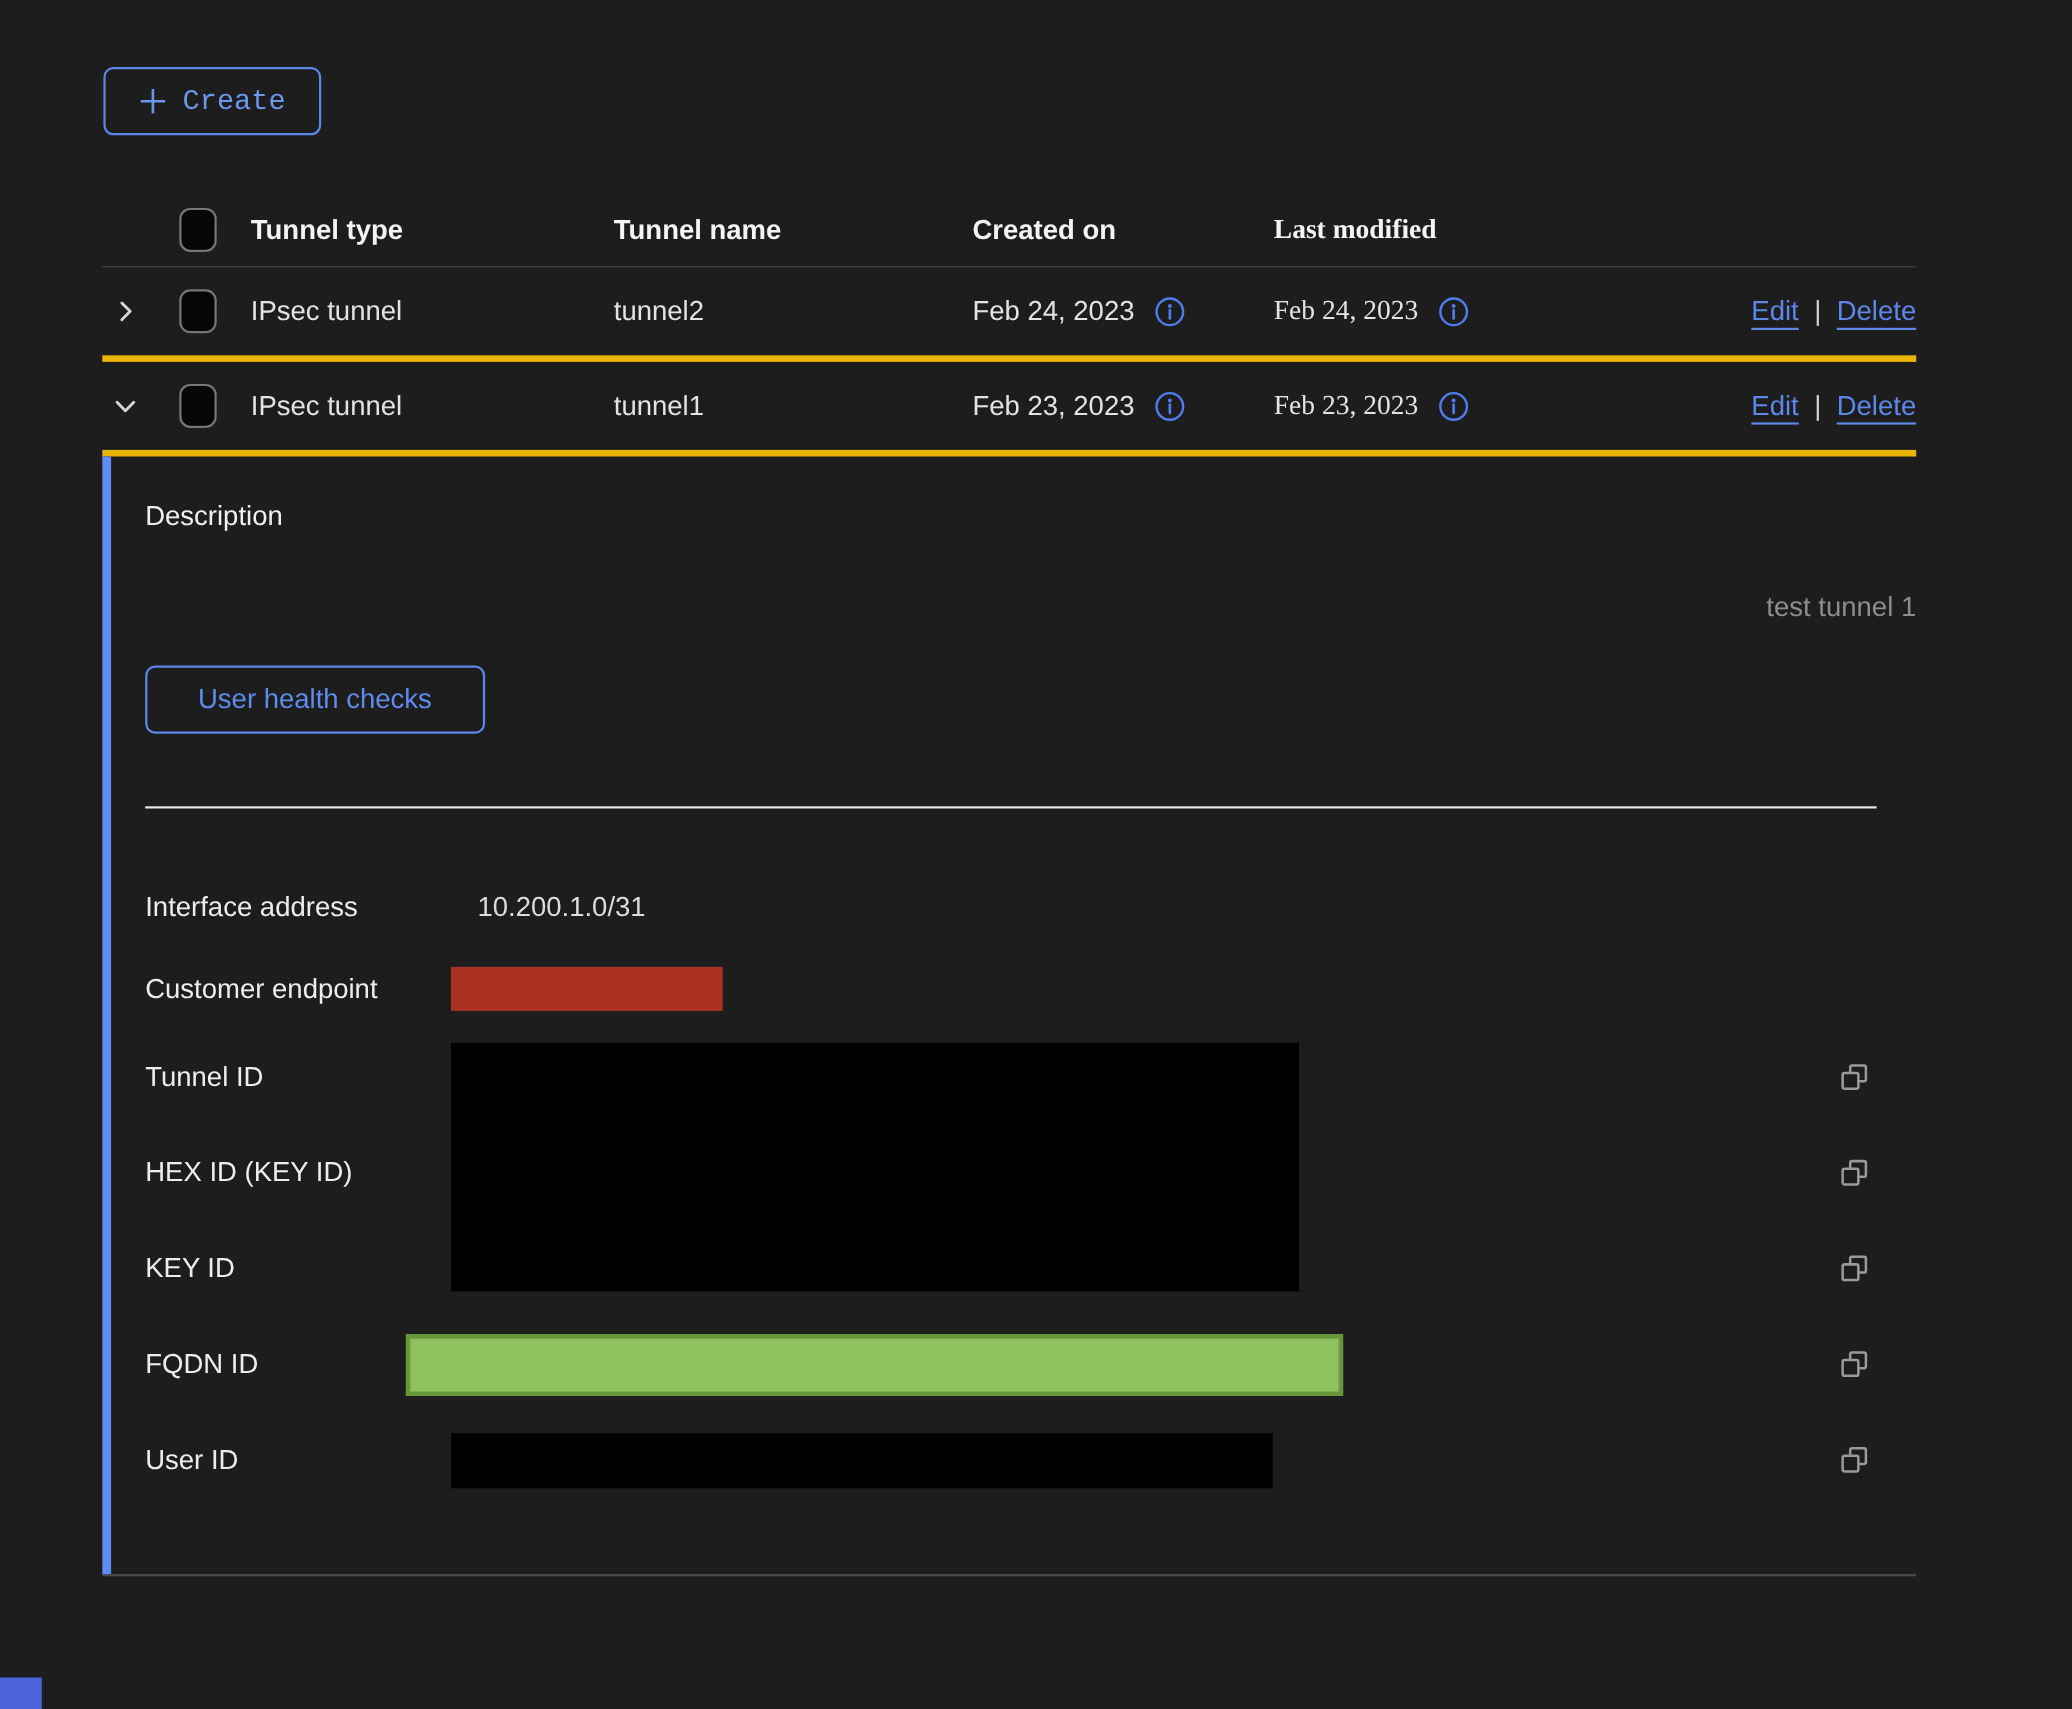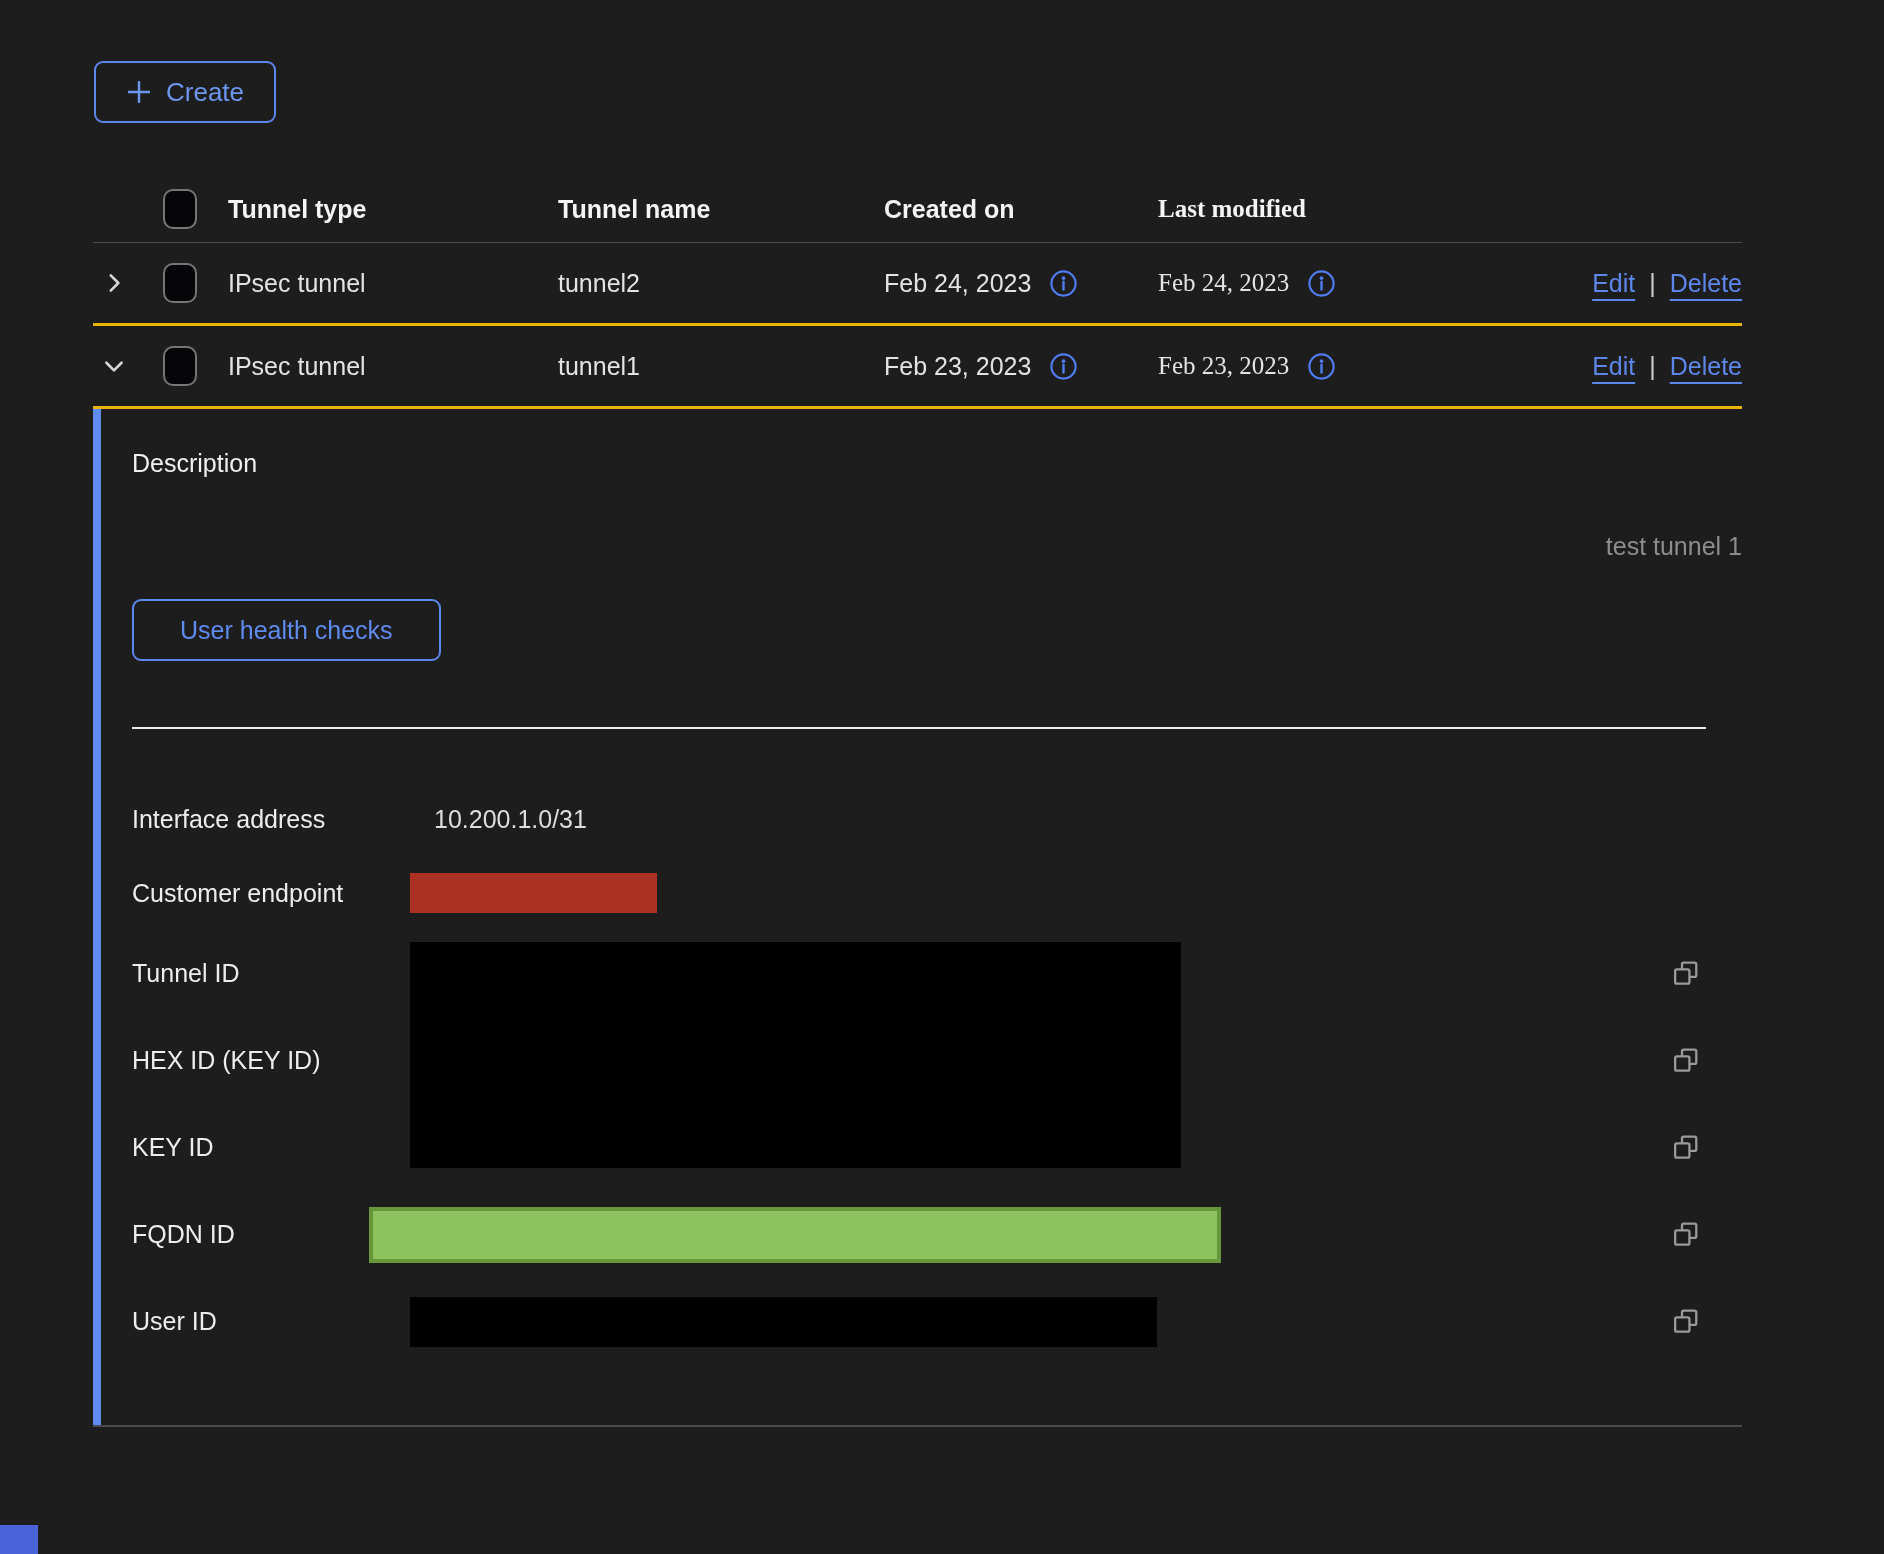--- a/index.html
+++ b/index.html
@@ -3,26 +3,26 @@
 <meta charset="utf-8">
 <style>
   html,body{margin:0;padding:0;background:#1d1d1e;}
   .page{position:relative;width:1884px;height:1554px;overflow:hidden;background:#1d1d1e;
         font-family:"Liberation Sans",sans-serif;color:#e8e8e8;}
 
   
   .create-btn{position:absolute;left:94px;top:61px;height:62px;padding:0 30px;
     display:flex;align-items:center;gap:14px;background:transparent;
     border:2px solid #5e87ec;border-radius:9px;color:#6d96ee;font-size:26px;
-    font-family:Liberation Sans, sans-serif;cursor:pointer;}
+    font-family:Liberation Mono, monospace;cursor:pointer;}
   .create-btn svg{display:block;}
 
   
   .table{position:absolute;left:93px;top:176px;width:1649px;}
-  .trow{display:flex;align-items:center;height:80px;border-bottom:3px solid #eab308;font-size:25px;color:#e3e3e3;}
+  .trow{display:flex;align-items:center;height:80px;border-bottom:6px solid #eab308;font-size:25px;color:#e3e3e3;}
   .thead{height:66px;border-bottom:1px solid #4a4a4e;font-weight:700;color:#f4f4f4;}
   .col-chevron{width:70px;display:flex;align-items:center;padding-left:8px;box-sizing:border-box;}
   .col-check{width:65px;display:flex;align-items:center;}
   .col-type{width:330px;}
   .col-name{width:326px;}
   .col-created{width:274px;display:flex;align-items:center;gap:18px;}
   .col-modified{width:280px;display:flex;align-items:center;gap:18px;font-family:Liberation Serif, serif;}
   .col-actions{flex:1;display:flex;justify-content:flex-end;align-items:center;gap:14px;}
 
   .checkbox{width:34px;height:40px;border:2px solid #767679;border-radius:10px;

